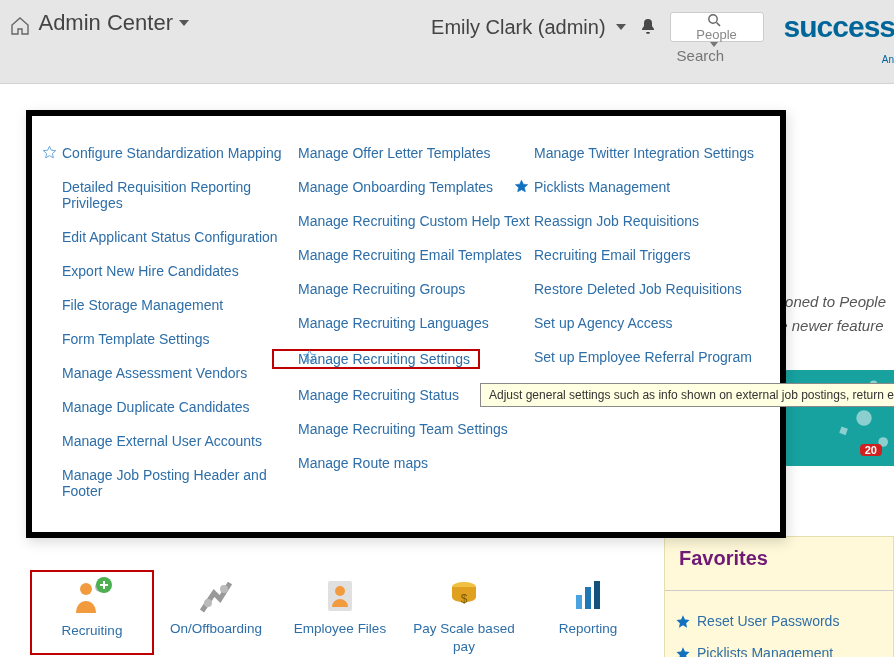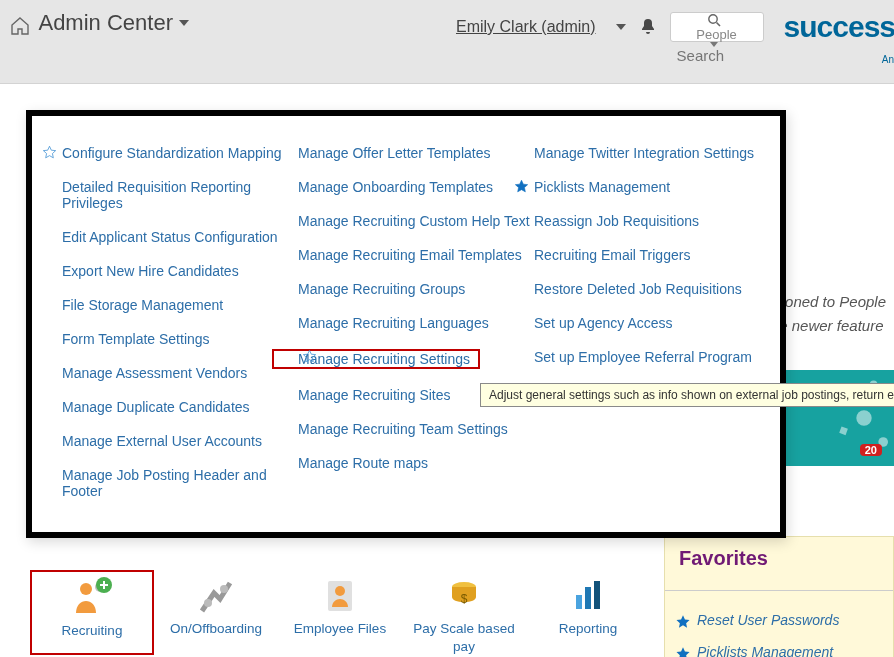--- a/index.html
+++ b/index.html
@@ -4,21 +4,21 @@
 <style>
   * { box-sizing: border-box; margin: 0; padding: 0; font-family: Arial, Helvetica, sans-serif; }
   body { background: #fff; width: 894px; height: 657px; overflow: hidden; color: #333; }
 
   
   .topbar { height: 84px; background: #e6e6e6; border-bottom: 1px solid #d3d3d3; padding: 10px 10px 0 10px; position: relative; }
   .home-icon { display: inline-block; width: 20px; height: 18px; position: relative; margin-top: 6px; vertical-align: middle; }
   .admin-title { font-size: 22px; color: #444; font-weight: 400; margin-left: 4px; vertical-align: middle; }
   .admin-caret { display:inline-block; margin-left:2px; vertical-align: middle; border-left:5px solid transparent; border-right:5px solid transparent; border-top:6px solid #555;}
   .top-right { position: absolute; right: 0; top: 10px; display: flex; align-items: center; }
-  .user-name { font-size: 16px; color: #444; margin-right: 20px; text-decoration: underline;}
+  .user-name { font-size: 20px; color: #444; margin-right: 10px;}
   .user-caret { display:inline-block; border-left:5px solid transparent; border-right:5px solid transparent; border-top:6px solid #555; margin-right: 14px;}
   .bell-icon { width: 16px; height: 18px; margin-right: 14px;}
   .search-wrap { background: #fff; border-radius: 3px; border: 1px solid #ccc; height: 30px; display: flex; align-items: center; padding: 0 6px; margin-right: 20px; flex-direction: column;}
   .mag-icon { width: 14px; height: 14px; margin-right: 6px;}
   .people-caret { display:inline-block; border-left:4px solid transparent; border-right:4px solid transparent; border-top:5px solid #777; margin: 0 8px 0 2px;}
   .people-lbl { color:#888; font-size:13px;}
   .search-input { border:none; outline:none; font-size:15px; color:#0f172a; width:80px; background: transparent; }
   .brand { color:#006699; font-size: 30px; font-weight: 700; letter-spacing: -1px; margin-right: -10px;}
   .brand-sub { color:#006699; font-size:10px; position:absolute; right:0; top:44px;}
 
@@ -57,21 +57,21 @@
   .icon-svg { width: 44px; height: 44px; }
 
   
   .side-col { position:absolute; right:0; top: 280px; width: 230px; }
   .promo { background:#17a2a0; color:#fff; padding: 22px 30px 22px 16px; font-size:18px; font-weight:700; position:relative; overflow:hidden; height:96px;}
   .promo .deco { position:absolute; right:0; top:0; width:60px; height:100%; opacity:.5; }
   .promo .dot { position:absolute; right:12px; bottom:10px; background:#d02020; color:#fff; font-size:11px; border-radius:4px; padding:0 5px;}
   .fav-panel { background:#fff9d9; border:1px solid #e6dfad; margin-top: 70px; }
   .fav-panel h3 { font-size: 20px; padding: 10px 14px 6px; color:#701a75; font-weight: 700;}
   .fav-list { padding: 4px 6px 10px; }
-  .fav-row { display:flex; align-items:flex-start; padding: 7px 4px; cursor:pointer;font-style:italic;}
+  .fav-row { display:flex; align-items:flex-end; padding: 7px 4px; cursor:pointer;}
   .fav-row svg { flex:0 0 16px; margin-right:6px; margin-top:2px;}
   .fav-row span { font-size: 14px; color:#2d6ea8; line-height:1.25;}
   .divider { border-top:1px solid #ccc; margin: 14px 0 10px;}
 </style>
 </head>
 <body>
 
 <div class="topbar">
   <span class="home-icon">
     <svg viewBox="0 0 20 18" width="20" height="18">
@@ -220,21 +220,21 @@
     <div class="dd-col" id="dd-col2">
         <div class="dd-item"><span>Manage Offer Letter Templates</span></div>
         <div class="dd-item"><span>Manage Onboarding Templates</span></div>
         <div class="dd-item"><span>Manage Recruiting Custom Help Text</span></div>
         <div class="dd-item"><span>Manage Recruiting Email Templates</span></div>
         <div class="dd-item"><span>Manage Recruiting Groups</span></div>
         <div class="dd-item"><span>Manage Recruiting Languages</span></div>
         <div class="dd-item"><span class="dd-highlight"><svg class="dd-star" width="15" height="15" viewBox="0 0 24 24">
               <path class="dd-star-outline" d="M12 2l2.9 6.3 6.9.7-5.1 4.7 1.4 6.8L12 17l-6.1 3.5 1.4-6.8L2.2 9l6.9-.7z"></path>
             </svg><span>Manage Recruiting Settings</span></span></div>
-        <div class="dd-item"><span>Manage Recruiting Sites</span></div>
+        <div class="dd-item"><span>Manage Recruiting Status</span></div>
         <div class="dd-item"><span>Manage Recruiting Team Settings</span></div>
         <div class="dd-item"><span>Manage Route maps</span></div>
       </div>
     <div class="dd-col" id="dd-col3">
         <div class="dd-item"><span>Manage Twitter Integration Settings</span></div>
         <div class="dd-item"><svg class="dd-star" width="15" height="15" viewBox="0 0 24 24">
             <path class="dd-star-filled" d="M12 2l2.9 6.3 6.9.7-5.1 4.7 1.4 6.8L12 17l-6.1 3.5 1.4-6.8L2.2 9l6.9-.7z"></path>
           </svg><span>Picklists Management</span></div>
         <div class="dd-item"><span>Reassign Job Requisitions</span></div>
         <div class="dd-item"><span>Recruiting Email Triggers</span></div>

